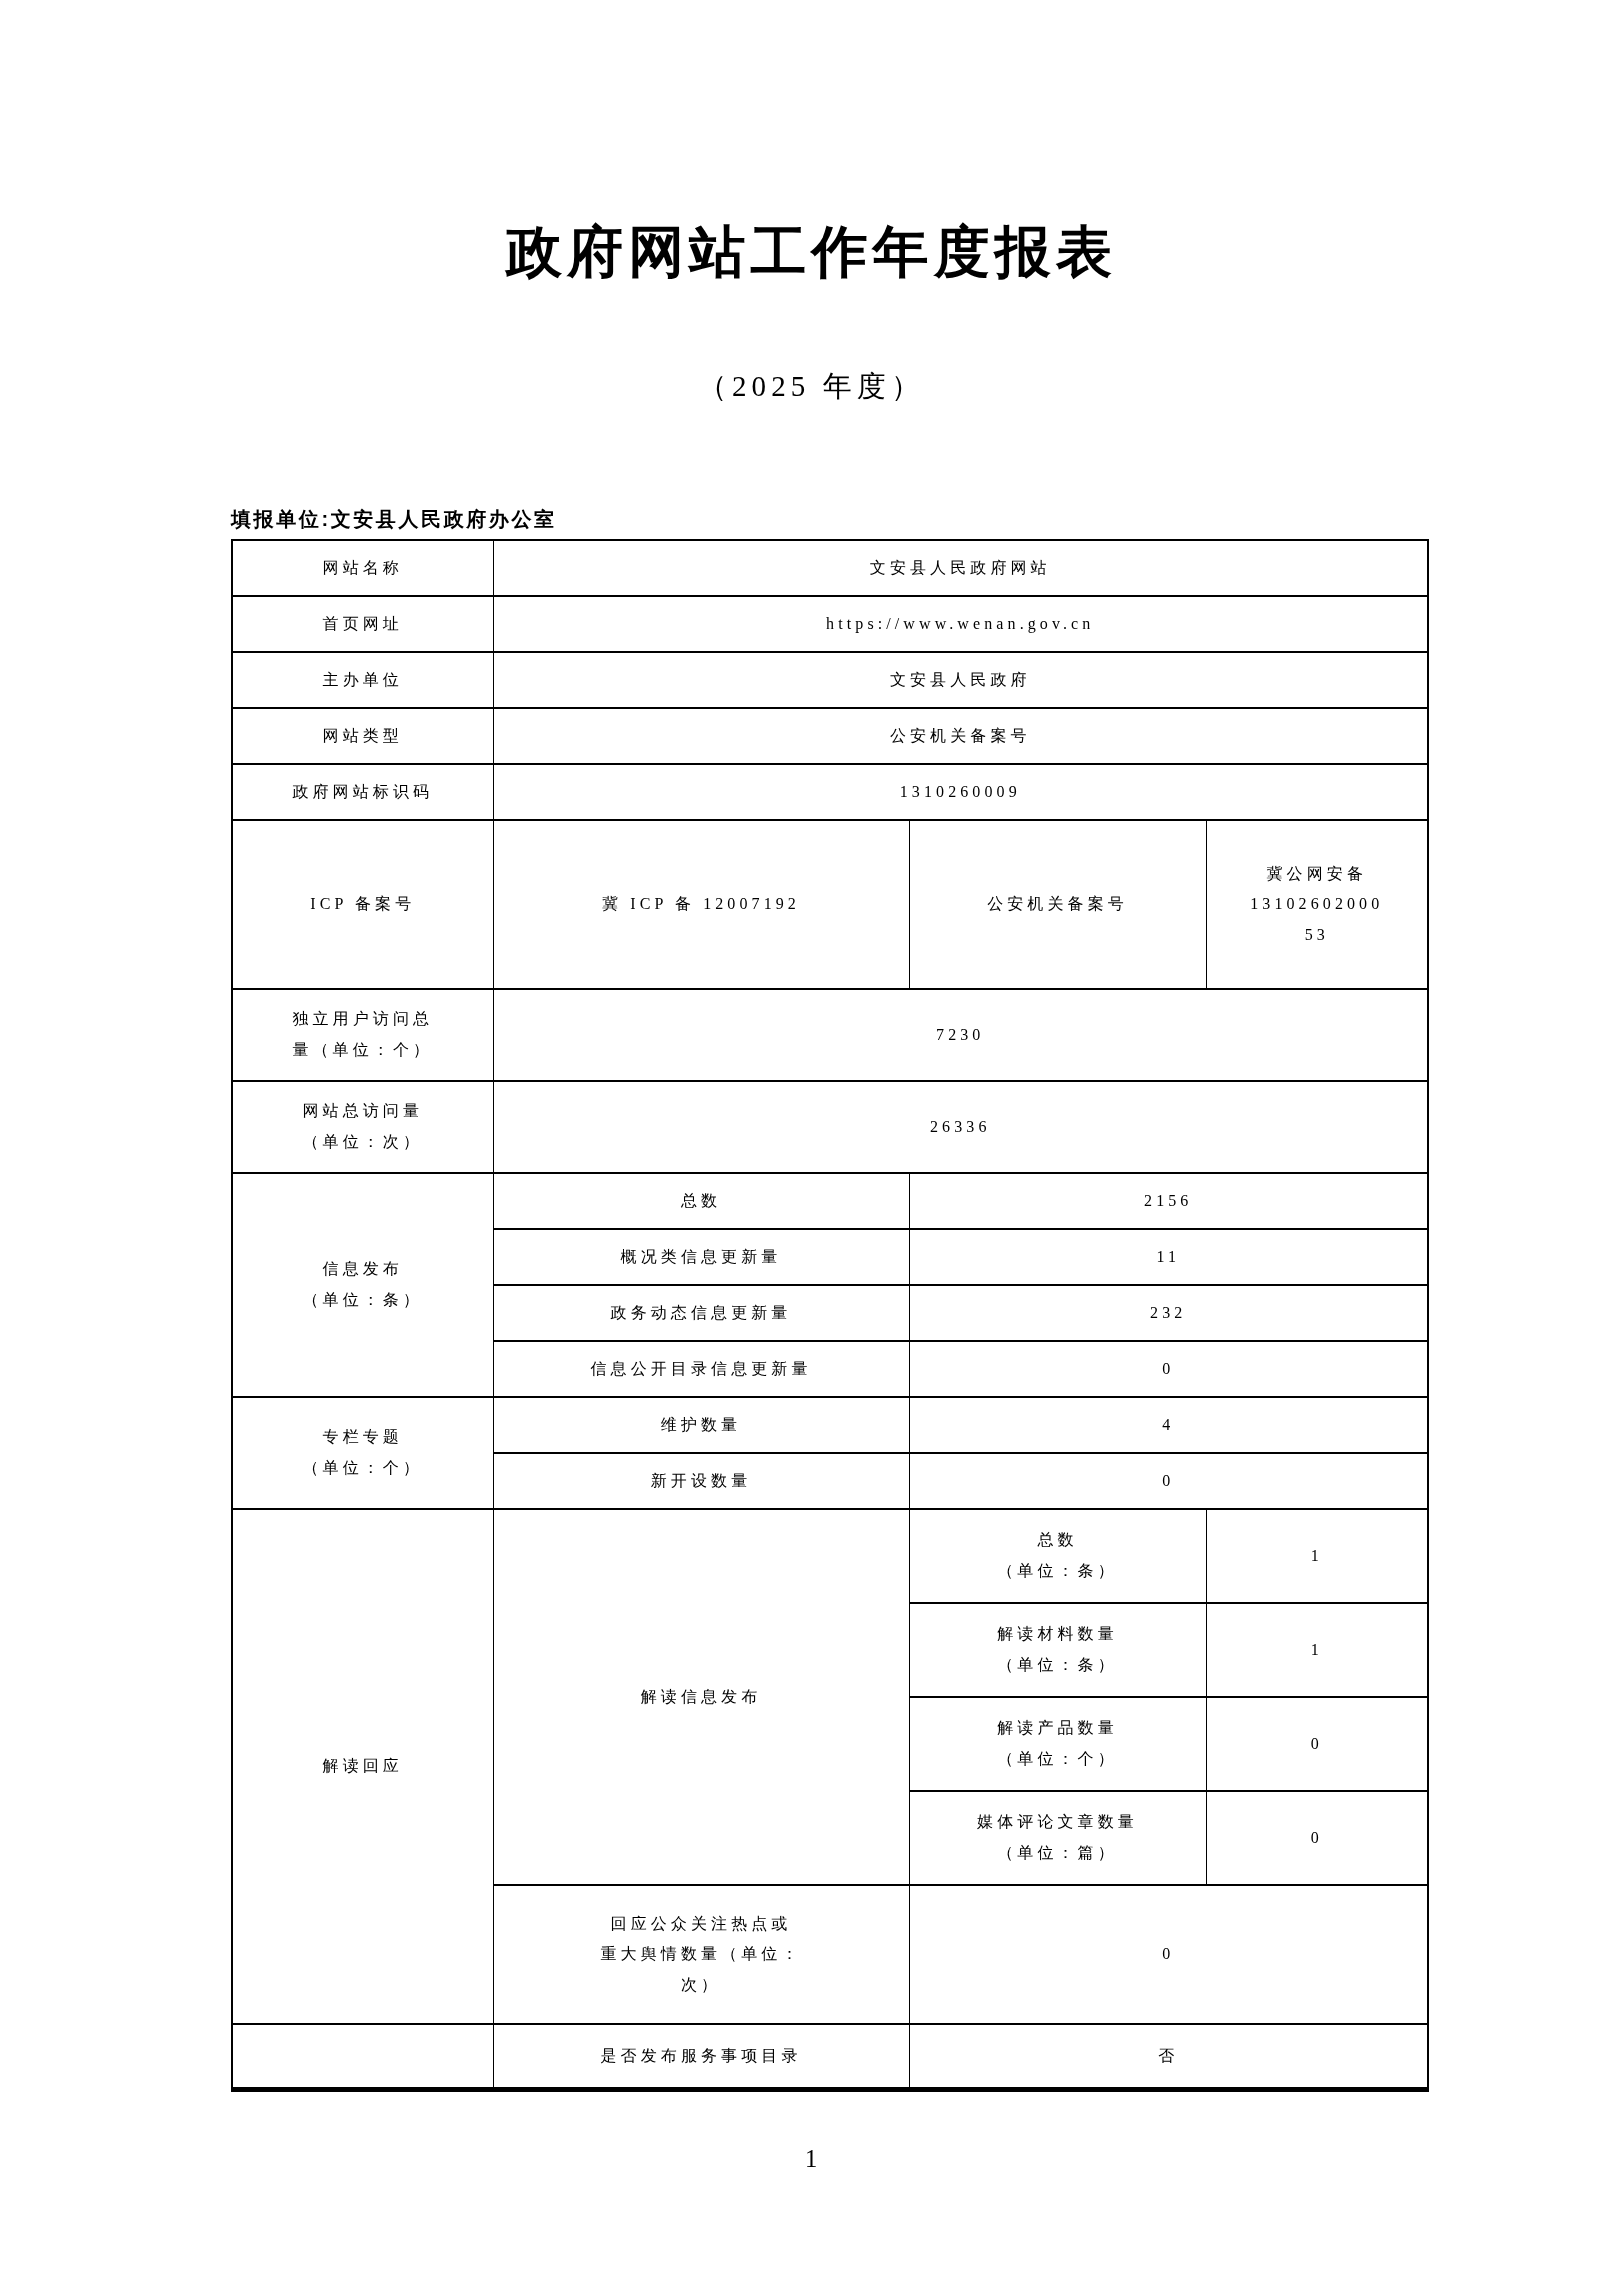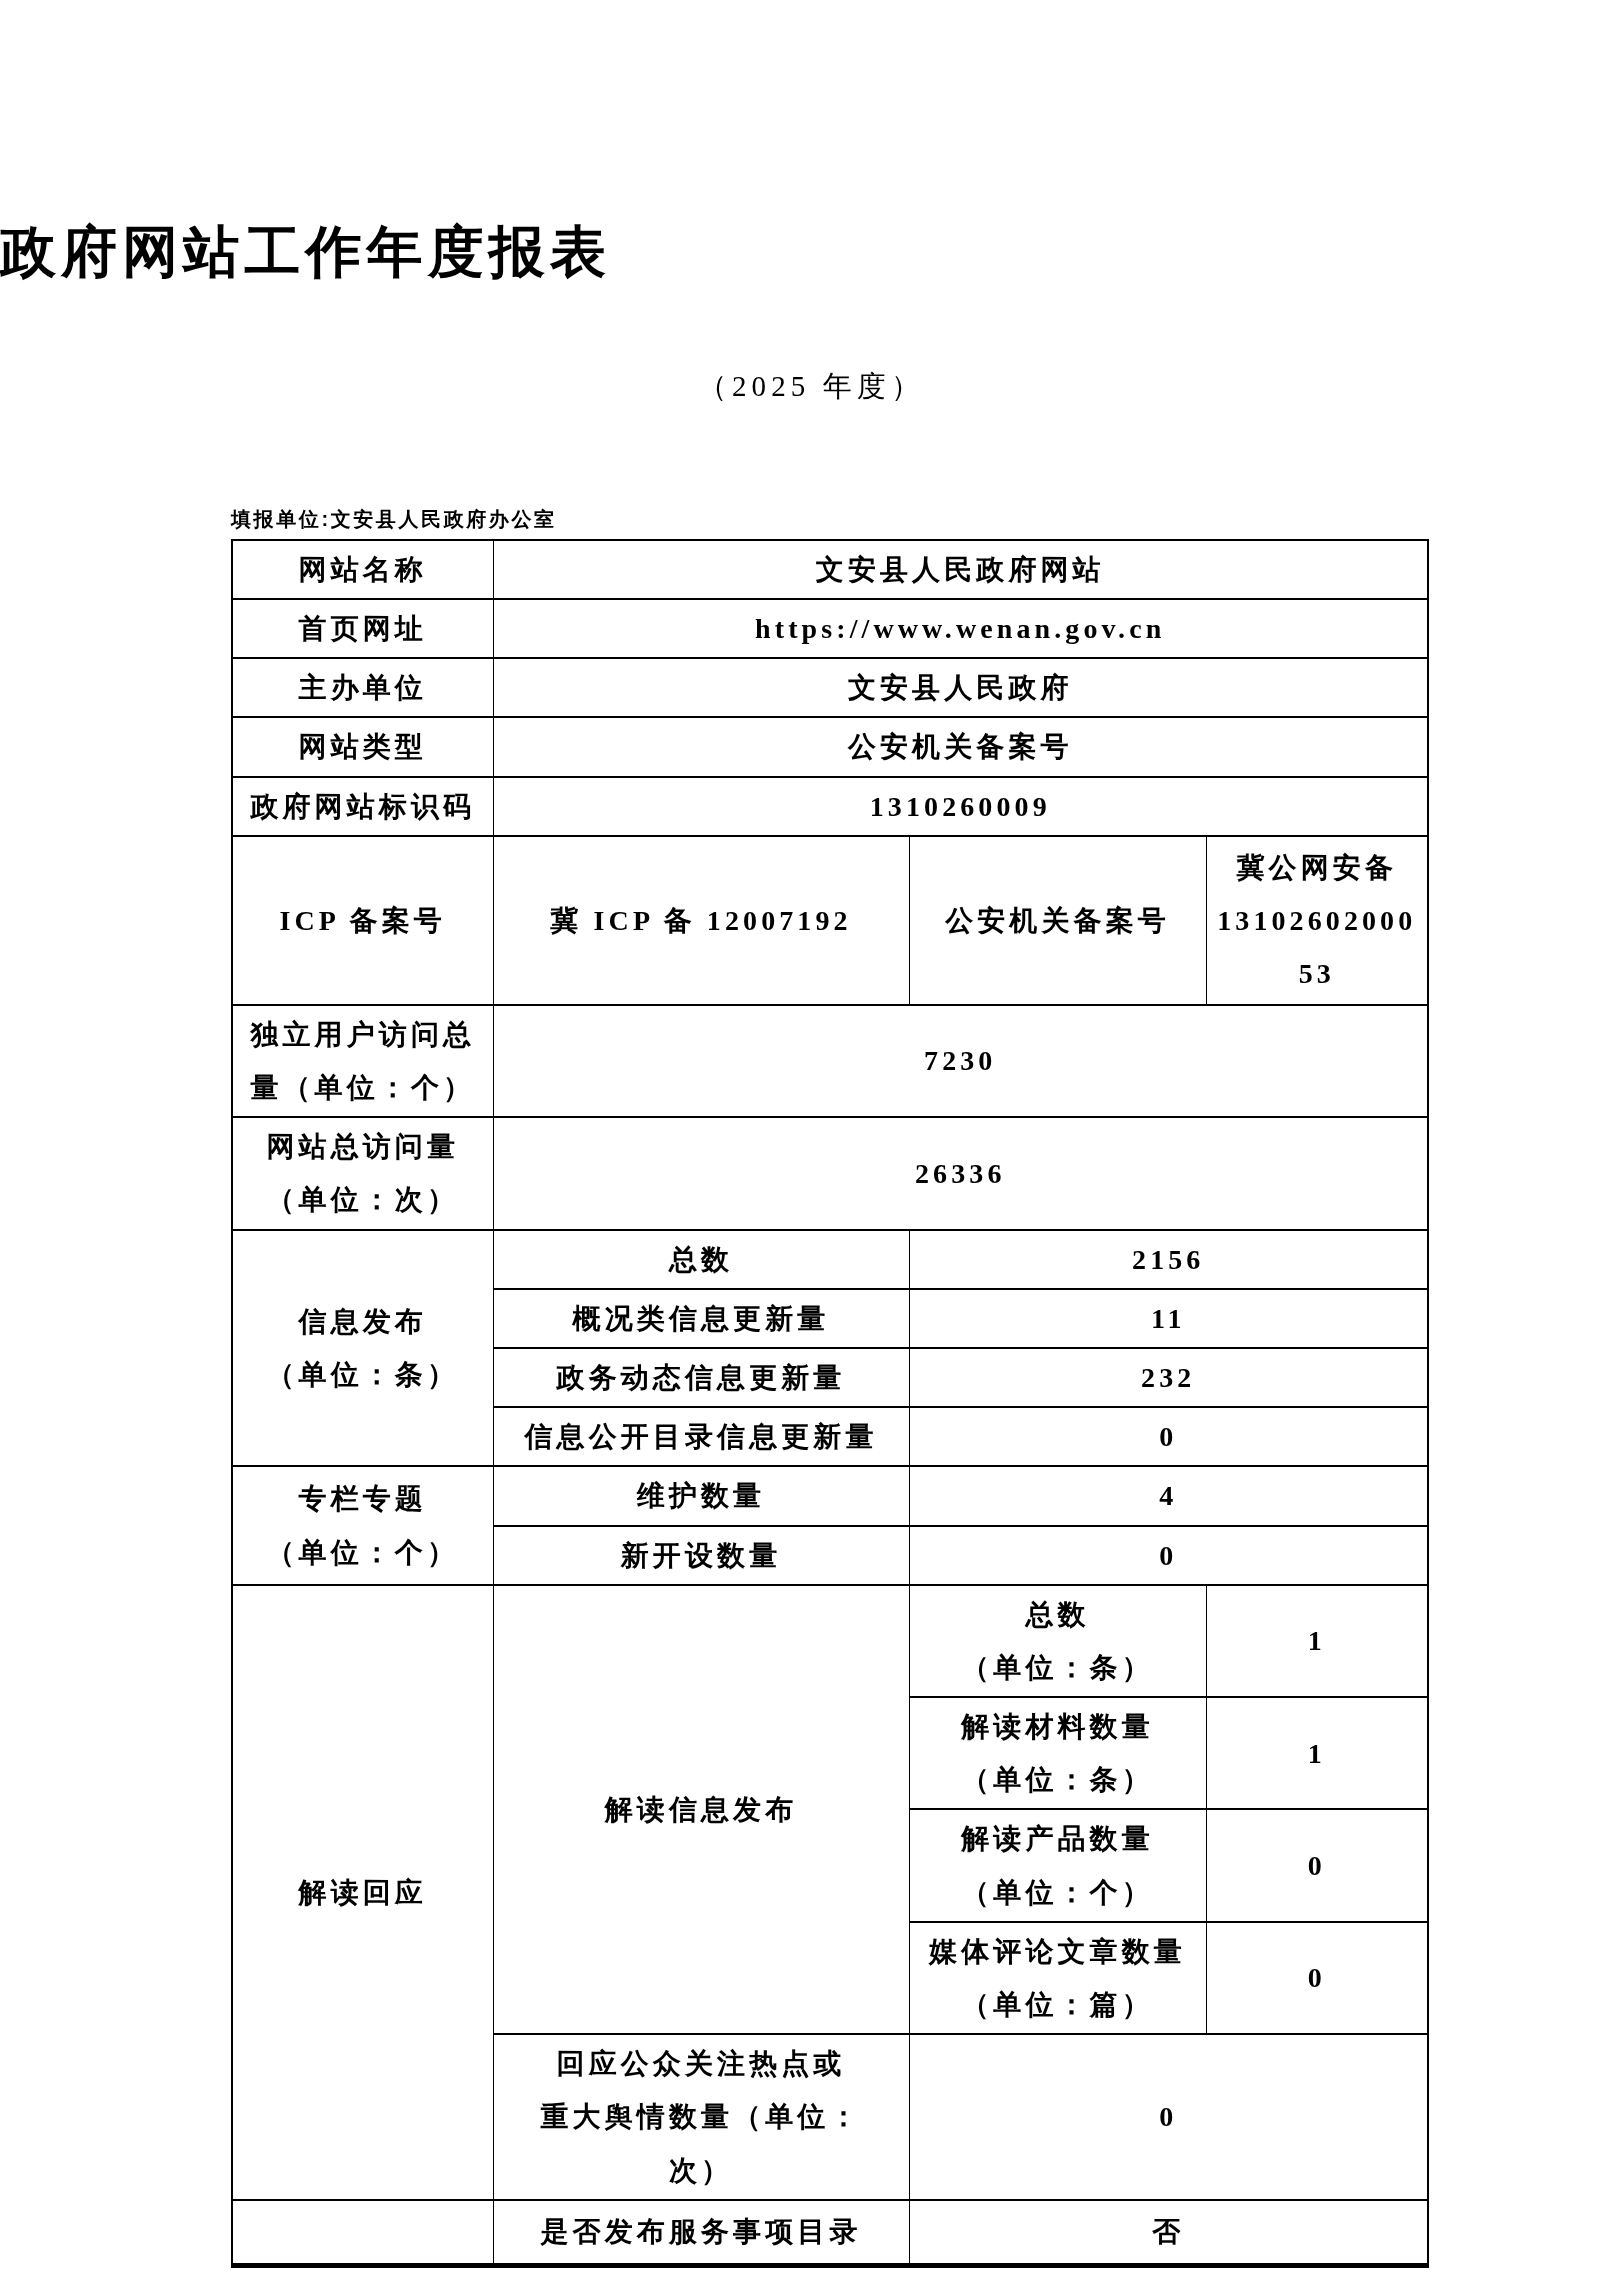--- a/index.html
+++ b/index.html
@@ -6,21 +6,21 @@
   html,body { background:#ffffff; }
   body {
     width:1623px; height:2295px;
     color:#000;
     font-family:"Liberation Serif","DejaVu Serif",serif;
     position:relative;
     overflow:hidden;
   }
   .title {
     padding-top:223px;
-    text-align:left;
+    text-align:center;
     font-weight:bold;
     font-size:56px;
     letter-spacing:5.1px;
     line-height:1.05;
   }
   .subtitle {
     margin-top:89px;
     text-align:center;
     font-size:29px;
     letter-spacing:5.1px;
@@ -41,26 +41,25 @@
     margin:9.2px 0 0 231px;
     border:2px solid #000;
     border-bottom:5.1px solid #000;
   }
   table.report td {
     border:1.5px solid #000;
     border-top-width:2px;
     border-bottom-width:2px;
     text-align:center;
     vertical-align:middle;
-    font-size:28px;
+    font-size:16px;
     letter-spacing:4.1px;
     line-height:1.9;
     padding:2px 6.1px;
     overflow:hidden;
-    font-weight:bold;
   }
   .pre { white-space:pre-line; }
   tr.h-std  { height:56px; }
   tr.h-icp  { height:169px; }
   tr.h-2l   { height:92px; }
   tr.h-jd   { height:94px; }
   tr.h-hot  { height:139px; }
   tr.h-last { height:66px; }
   .page-number {
     margin-top:53px;

